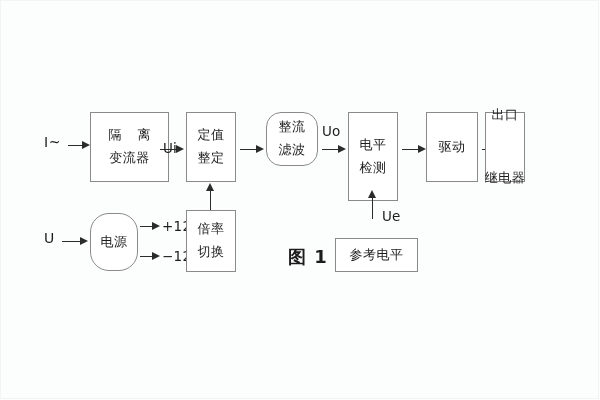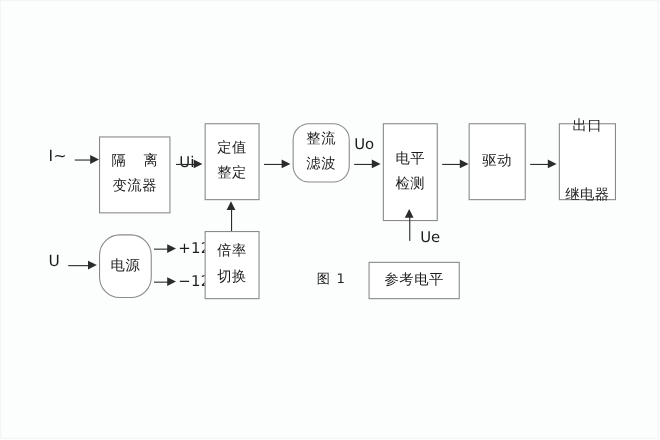--- a/index.html
+++ b/index.html
@@ -72,34 +72,34 @@
   
   .label {
     position: absolute;
     color: #1c1c1c;
     font-size: 13px;
     white-space: nowrap;
   }
   .label.sig { font-size: 13.5px; }
   .label.rail { font-size: 13.5px; letter-spacing: 0.3px; }
   .label.port { font-size: 14px; letter-spacing: 0.5px; }
-  .label.caption { font-size: 12px; letter-spacing: 1px; }
+  .label.caption { font-size: 18px; letter-spacing: 1px; font-weight: bold; }
 </style>
 </head>
 <body>
 
 <div id="canvas">
 
   <div class="frame"></div>
 
   <div class="label port" style="left:44px; top:134px;">I~</div>
   <div class="hline" style="left:68px; top:145px; width:16px;"></div>
   <div class="arrow-r" style="left:82px; top:140.5px;"></div>
 
-  <div class="block wide-gap" style="left:90px; top:124px; width:65px; height:70px;">
+  <div class="block wide-gap" style="left:90px; top:112px; width:79px; height:70px;">
     <span class="ln">隔 离</span>
     <span class="ln">变流器</span>
   </div>
 
   <div class="label sig" style="left:163px; top:123px;margin-top:17px;">Ui</div>
   <div class="hline" style="left:160px; top:149px; width:18px;"></div>
   <div class="arrow-r" style="left:176px; top:144.5px;"></div>
 
   <div class="block" style="left:186px; top:112px; width:50px; height:70px;text-align:right;">
     <span class="ln">定值</span>
@@ -126,21 +126,21 @@
   <div class="hline" style="left:402px; top:149px; width:18px;"></div>
   <div class="arrow-r" style="left:418px; top:144.5px;"></div>
 
   <div class="block" style="left:426px; top:112px; width:52px; height:70px;">
     <span class="ln">驱动</span>
   </div>
 
   <div class="hline" style="left:482px; top:149px; width:18px;"></div>
   <div class="arrow-r" style="left:498px; top:144.5px;"></div>
 
-  <div class="block" style="left:508px; top:112px; width:52px; height:70px;gap:40px;">
+  <div class="block" style="left:485px; top:112px; width:40px; height:70px;gap:40px;">
     <span class="ln">出口</span>
     <span class="ln">继电器</span>
   </div>
 
   <div class="label port" style="left:44px; top:230px;">U</div>
   <div class="hline" style="left:62px; top:241px; width:20px;"></div>
   <div class="arrow-r" style="left:80px; top:236.5px;"></div>
 
   <div class="block" style="left:90px; top:213px; width:48px; height:58px;border-radius:19px;">
     <span class="ln">电源</span>

